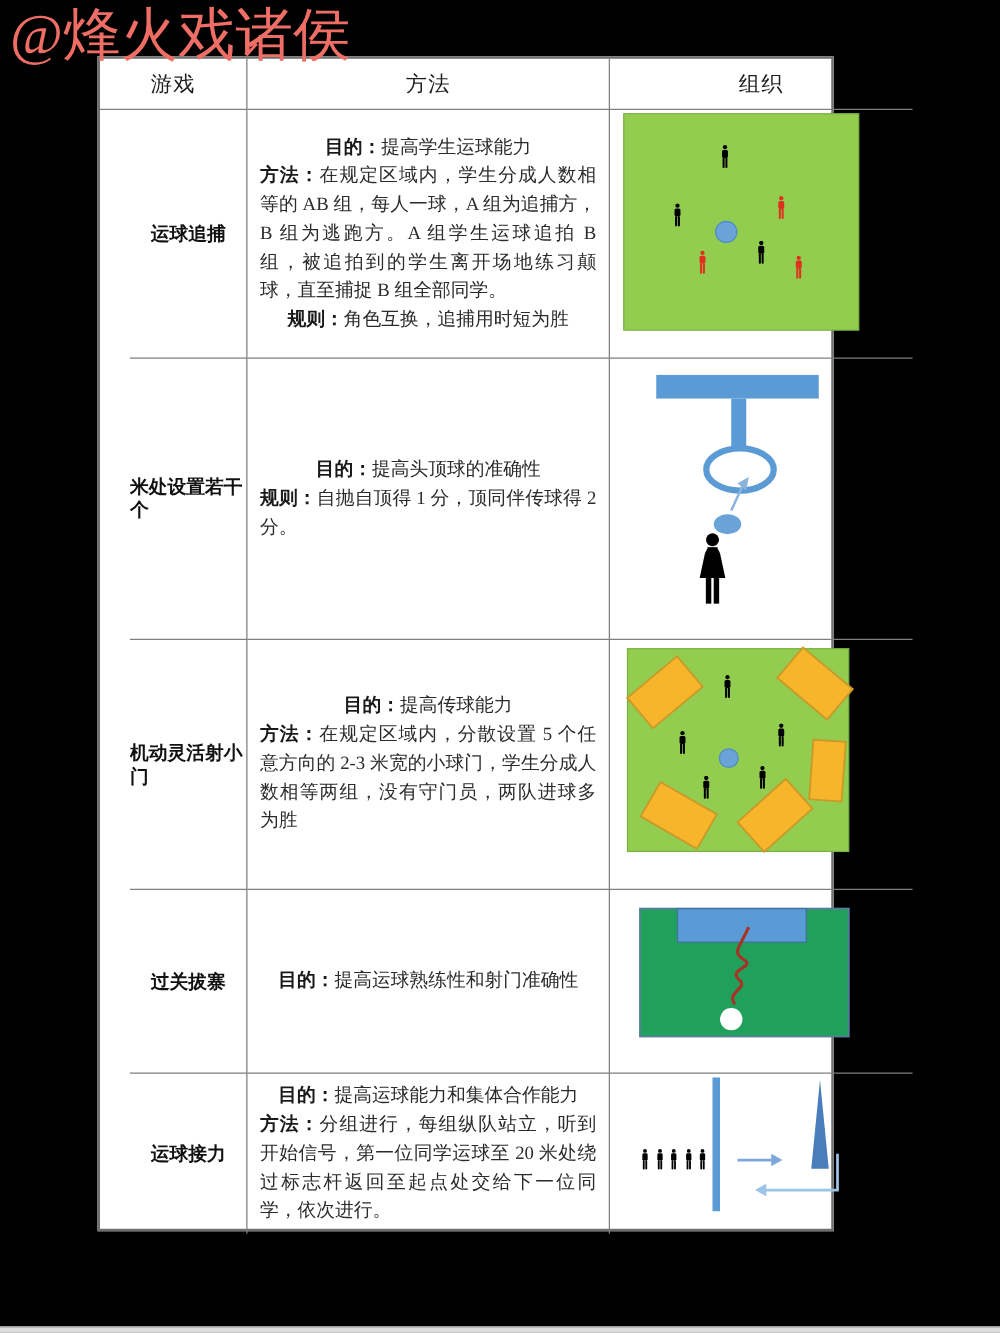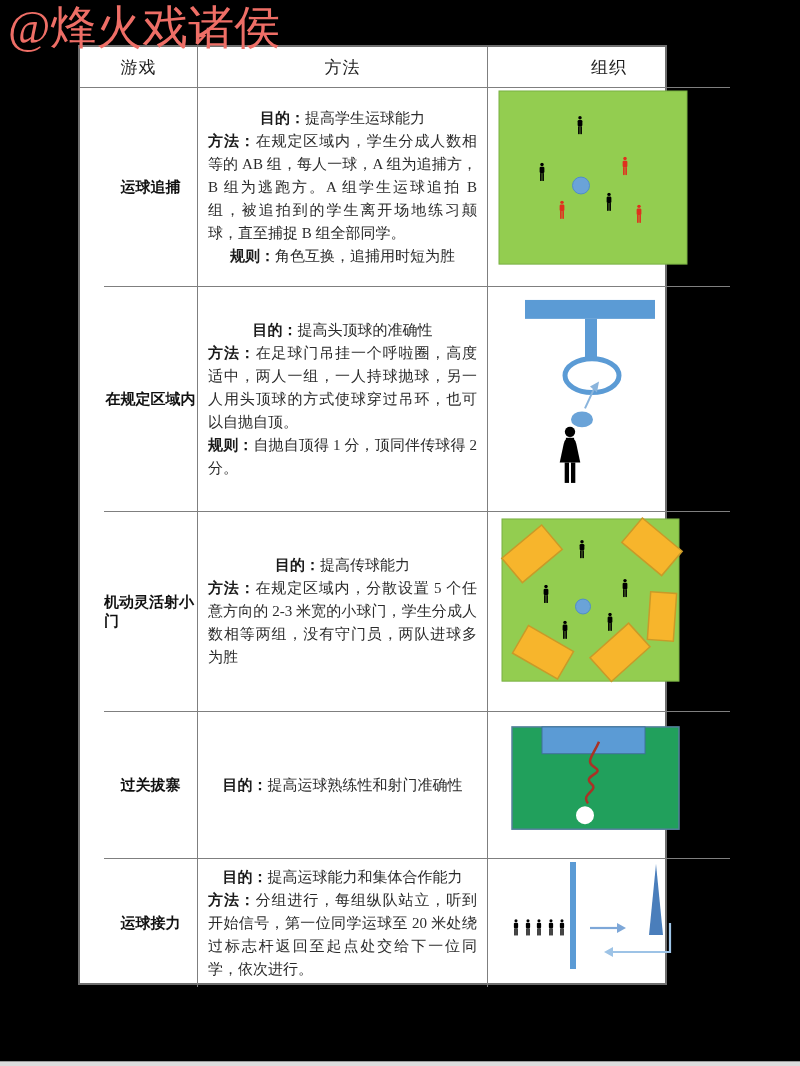--- a/index.html
+++ b/index.html
@@ -72,24 +72,23 @@
         <use href="#man-sym" x="87.5" y="28" width="9" height="19" fill="#000000"></use>
         <use href="#man-sym" x="49.5" y="75" width="9" height="19" fill="#000000"></use>
         <use href="#man-sym" x="132.5" y="69" width="9" height="19" fill="#e0301e"></use>
         <use href="#man-sym" x="69.5" y="113" width="9" height="19" fill="#e0301e"></use>
         <use href="#man-sym" x="116.5" y="105" width="9" height="19" fill="#000000"></use>
         <use href="#man-sym" x="146.5" y="117" width="9" height="19" fill="#e0301e"></use>
         <circle cx="93" cy="98" r="8.5" fill="#6aa3d8" stroke="#4f8ec7" stroke-width="1"></circle>
       </svg>
     </div>
 
-    <div class="cell gname">在规定区域内</div>
+    <div class="cell gname">米处设置若干个</div>
     <div class="cell method">
       <p><b>目的：</b><span>提高头顶球的准确性</span></p>
-      <p><b>方法：</b><span>在足球门吊挂一个呼啦圈，高度适中，两人一组，一人持球抛球，另一人用头顶球的方式使球穿过吊环，也可以自抛自顶。</span></p>
       <p><b>规则：</b><span>自抛自顶得 1 分，顶同伴传球得 2 分。</span></p>
     </div>
     <div class="cell org last-col">
       <svg viewBox="0 0 242 225" preserveAspectRatio="none">
         <rect x="37" y="13" width="130" height="19" fill="#5b9bd5"></rect>
         <rect x="97" y="32" width="12" height="40" fill="#5b9bd5"></rect>
         <ellipse cx="104" cy="89" rx="27" ry="17" fill="none" stroke="#5b9bd5" stroke-width="5"></ellipse>
         <line x1="97" y1="122" x2="107" y2="100" stroke="#8ab4dc" stroke-width="2"></line>
         <polygon points="111,95 102,100 109,106" fill="#8ab4dc"></polygon>
         <ellipse cx="94" cy="133" rx="11" ry="8" fill="#6aa3d8"></ellipse>

